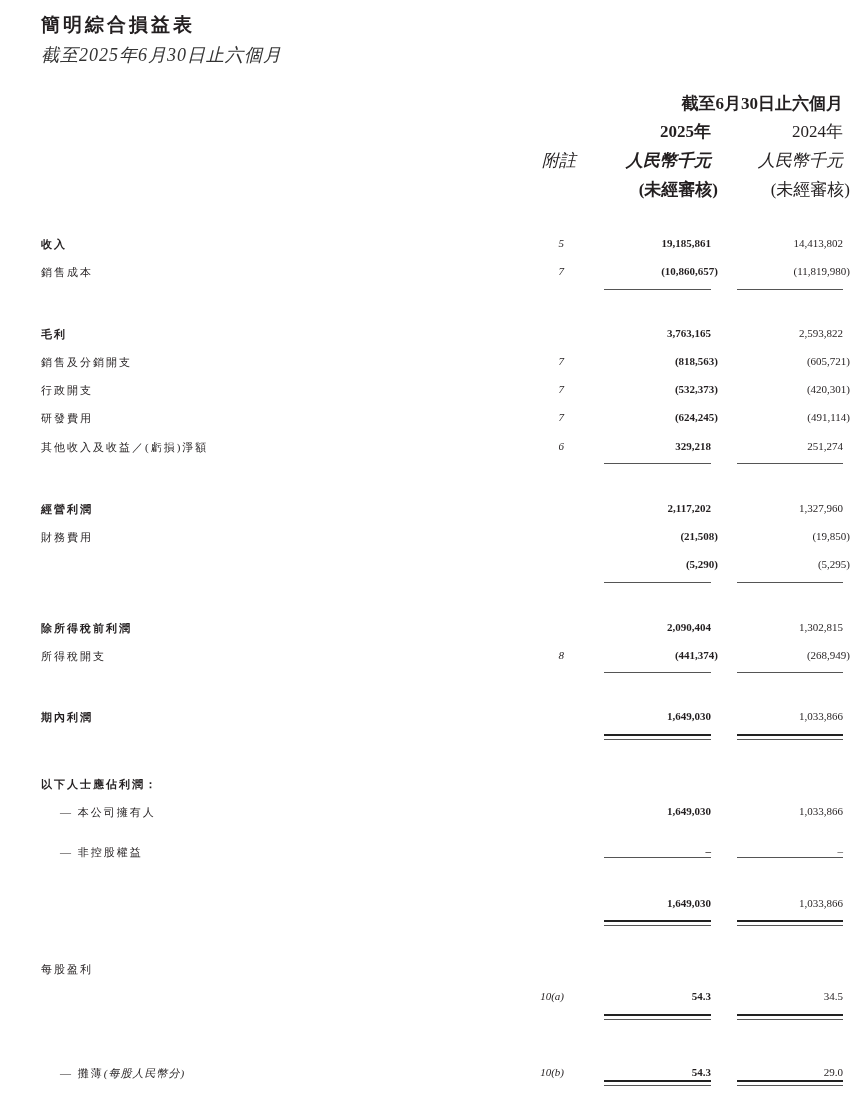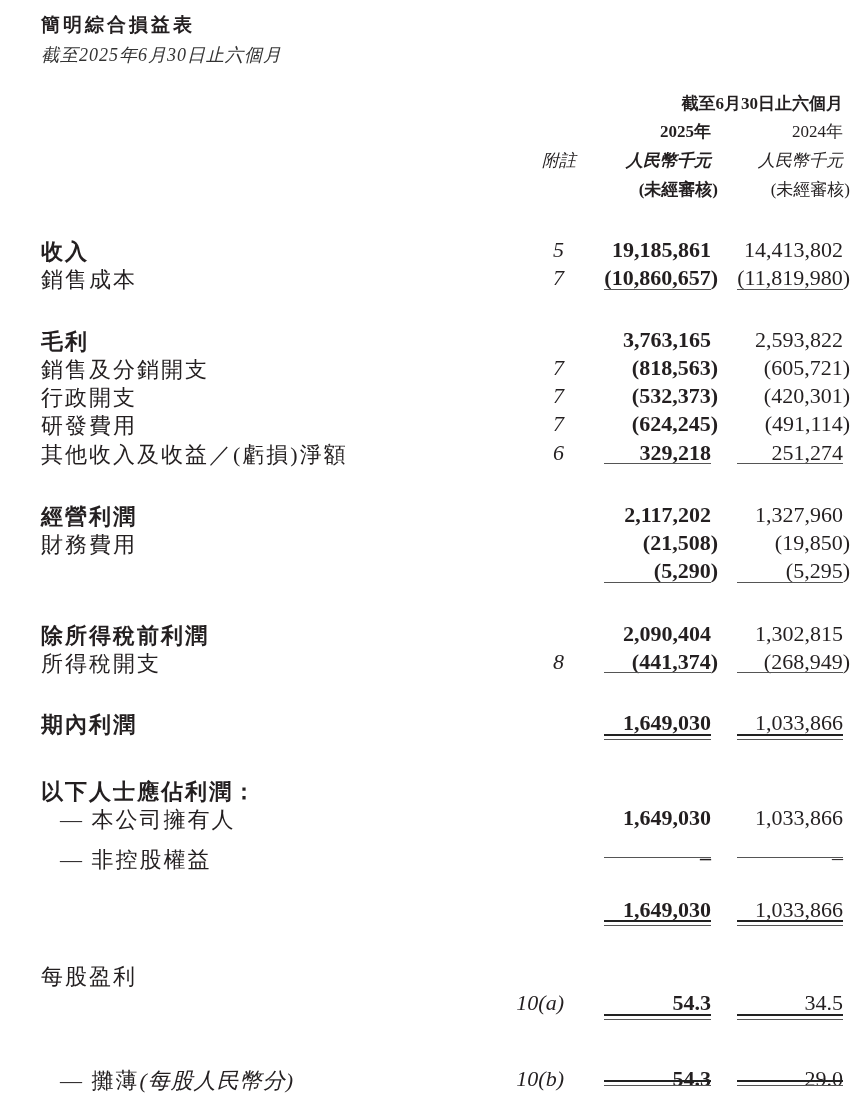--- a/index.html
+++ b/index.html
@@ -16,21 +16,21 @@
     position: absolute; left: 41px; top: 43px;
     font-size: 18px; font-style: italic; letter-spacing: 1px; color: #333;
   }
   .hdr { position: absolute; font-size: 17px; white-space: nowrap; }
   .hdr.bold { font-weight: bold; }
   .hdr.it { font-style: italic; }
   .hdr.r25 { right: 153px; text-align: right; }
   .hdr.r24 { right: 21px; text-align: right; }
   .paren-hang { margin-right: -7px; margin-left: 20px; }
 
-  .row { position: absolute; left: 0; width: 864px; height: 28px; font-size: 22px; }
+  .row { position: absolute; left: 0; width: 864px; height: 28px; font-size: 11px; }
   .label { position: absolute; left: 41px; top: 4px; letter-spacing: 2px; white-space: nowrap; }
   .label.bold { font-weight: bold; }
   .label.indent { left: 60px; }
   .label .it { font-style: italic; letter-spacing: 1px; }
   .note { position: absolute; right: 300px; top: 4px; font-style: italic; text-align: right; }
   .v25 { position: absolute; right: 153px; top: 4px; font-weight: bold; text-align: right; white-space: nowrap; }
   .v24 { position: absolute; right: 21px; top: 4px; text-align: right; white-space: nowrap; }
   .neg { margin-right: -7px; }
 
   .line { position: absolute; height: 0; border-top: 1.3px solid #555; }

